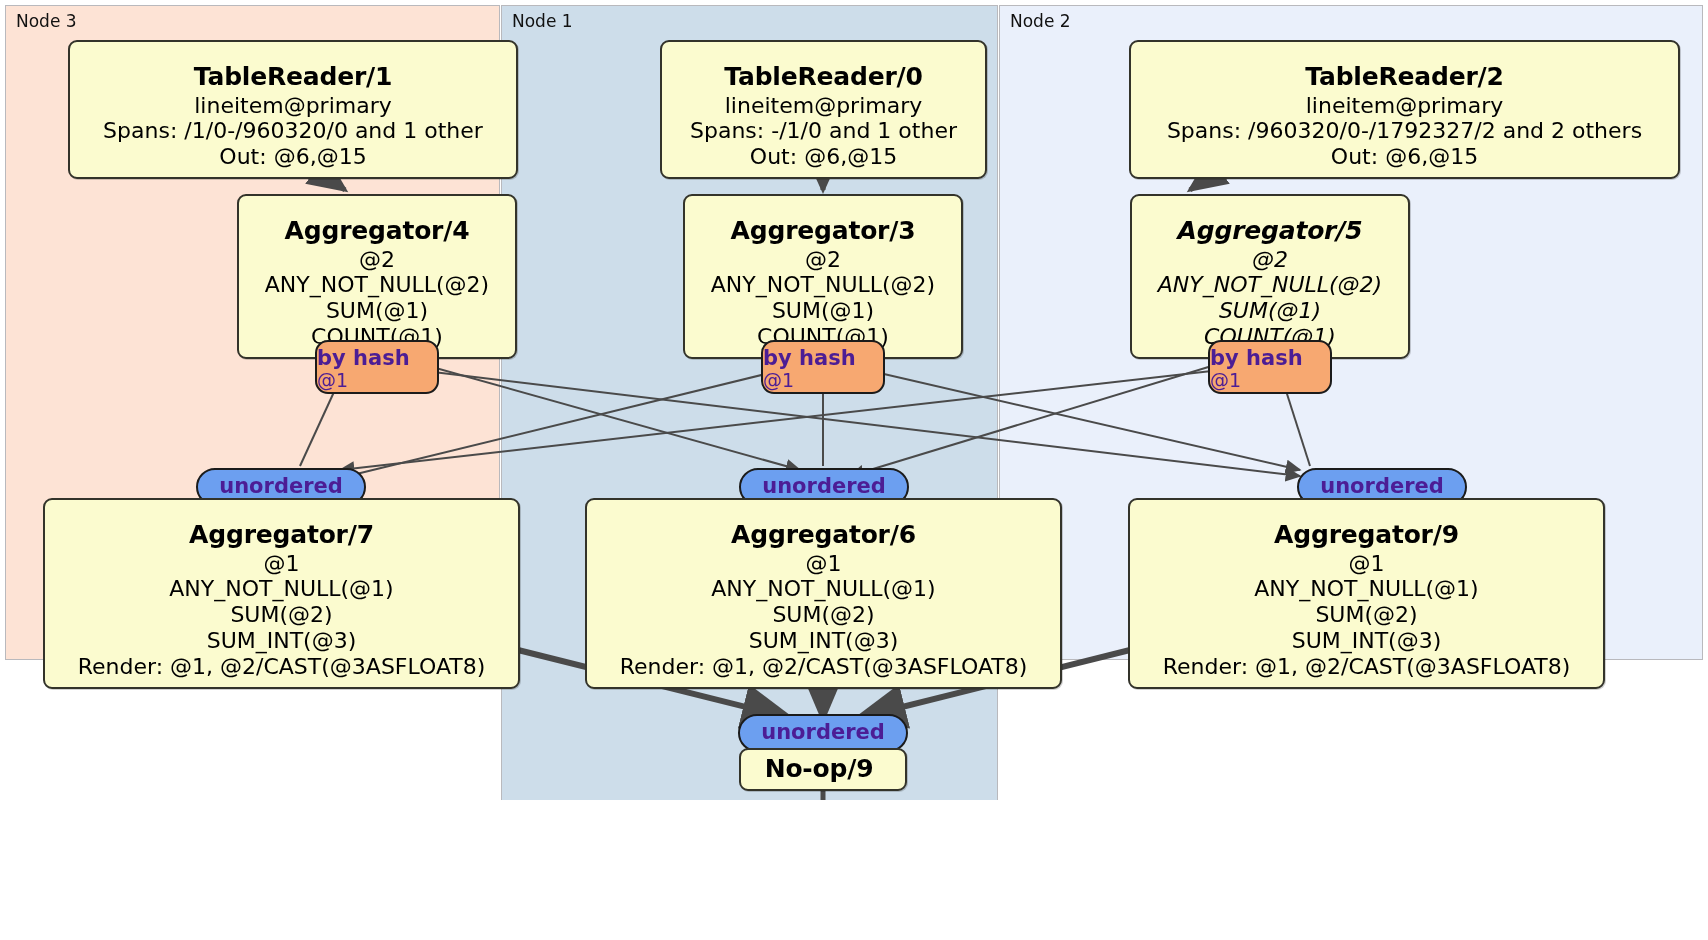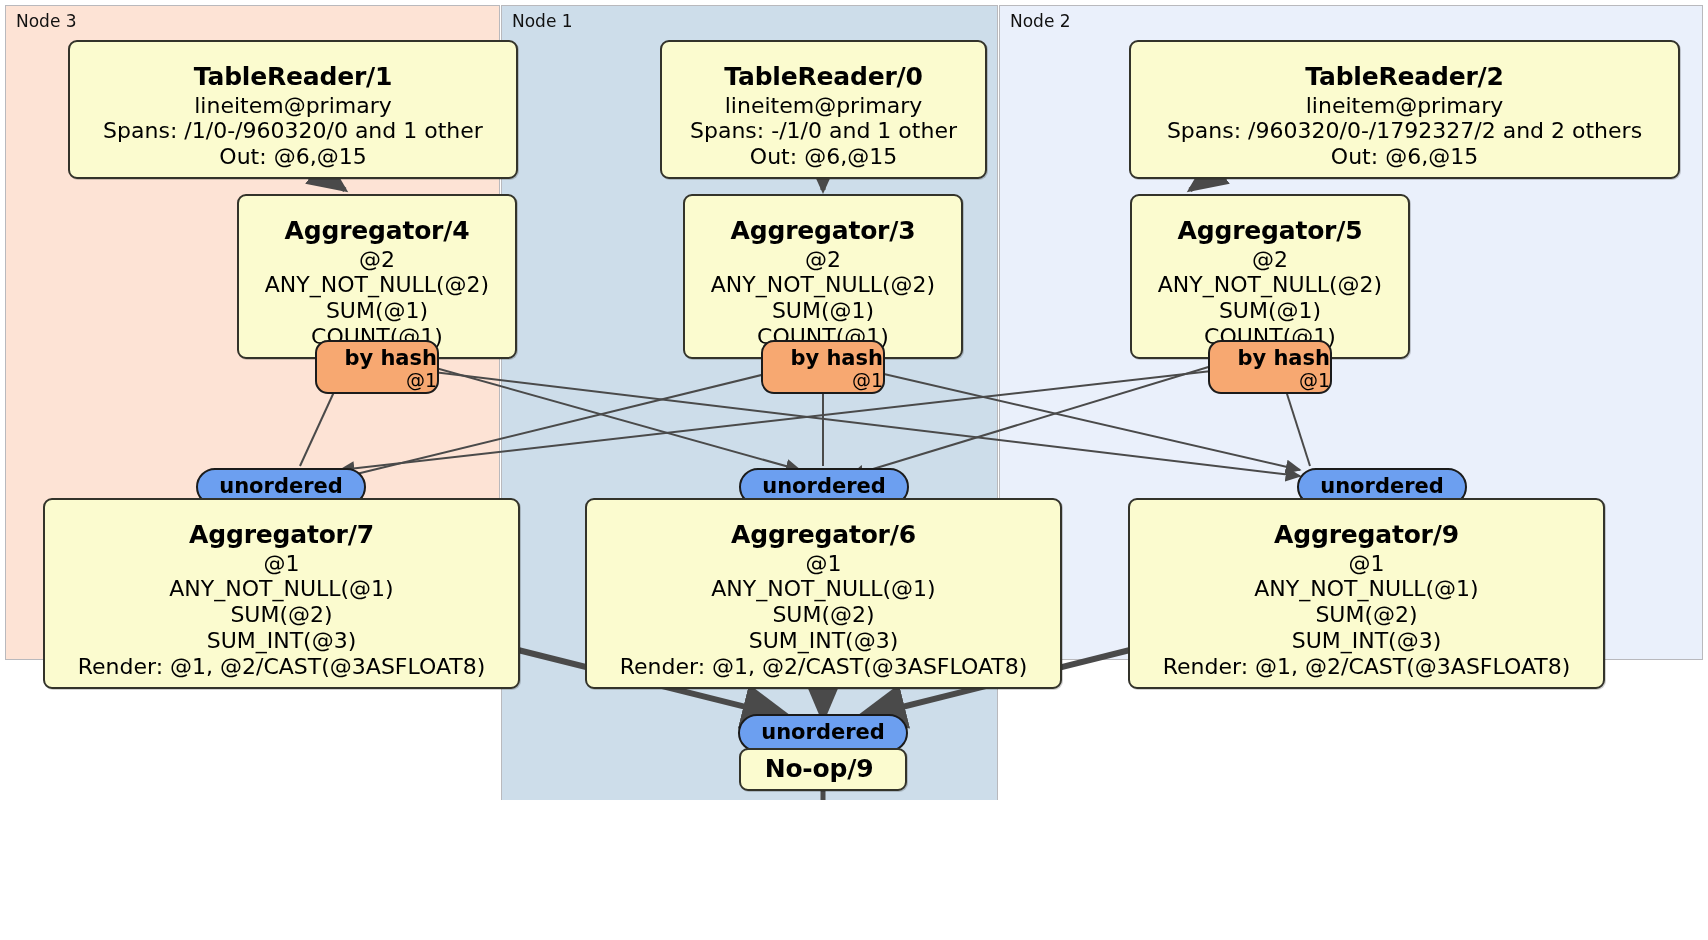--- a/index.html
+++ b/index.html
@@ -65,22 +65,22 @@
     padding: 4px 24px 5px 16px;
   }
   .proc-box.compact .proc-title {
     font-size: 25px;
     margin: 0;
   }
   
   .pill {
     position: absolute;
     box-sizing: border-box;
-    text-align: right;
-    color: #000000;
+    text-align: left;
+    color: #4c1d95;
     border: 2px solid #1b1b1b;
     line-height: 1.1;
   }
   .pill-hash {
     background: #f7a871;
     border-radius: 13px;
     padding-top: 5px;
   }
   .pill-hash .pill-main {
     font-size: 21px;
@@ -181,21 +181,21 @@
   </div>
 
   <div class="proc-box" style="left:683px; top:194px; width:280px;">
     <div class="proc-title">Aggregator/3</div>
     <div class="proc-line">@2</div>
     <div class="proc-line">ANY_NOT_NULL(@2)</div>
     <div class="proc-line">SUM(@1)</div>
     <div class="proc-line">COUNT(@1)</div>
   </div>
 
-  <div class="proc-box" style="left:1130px; top:194px; width:280px;">
+  <div class="proc-box" style="left:1130px; top:194px; width:280px;font-style:italic;">
     <div class="proc-title">Aggregator/5</div>
     <div class="proc-line">@2</div>
     <div class="proc-line">ANY_NOT_NULL(@2)</div>
     <div class="proc-line">SUM(@1)</div>
     <div class="proc-line">COUNT(@1)</div>
   </div>
 
   <div class="pill pill-hash" style="left:315px; top:340px; width:124px; height:54px;">
     <div class="pill-main">by hash</div>
     <div class="pill-sub">@1</div>

